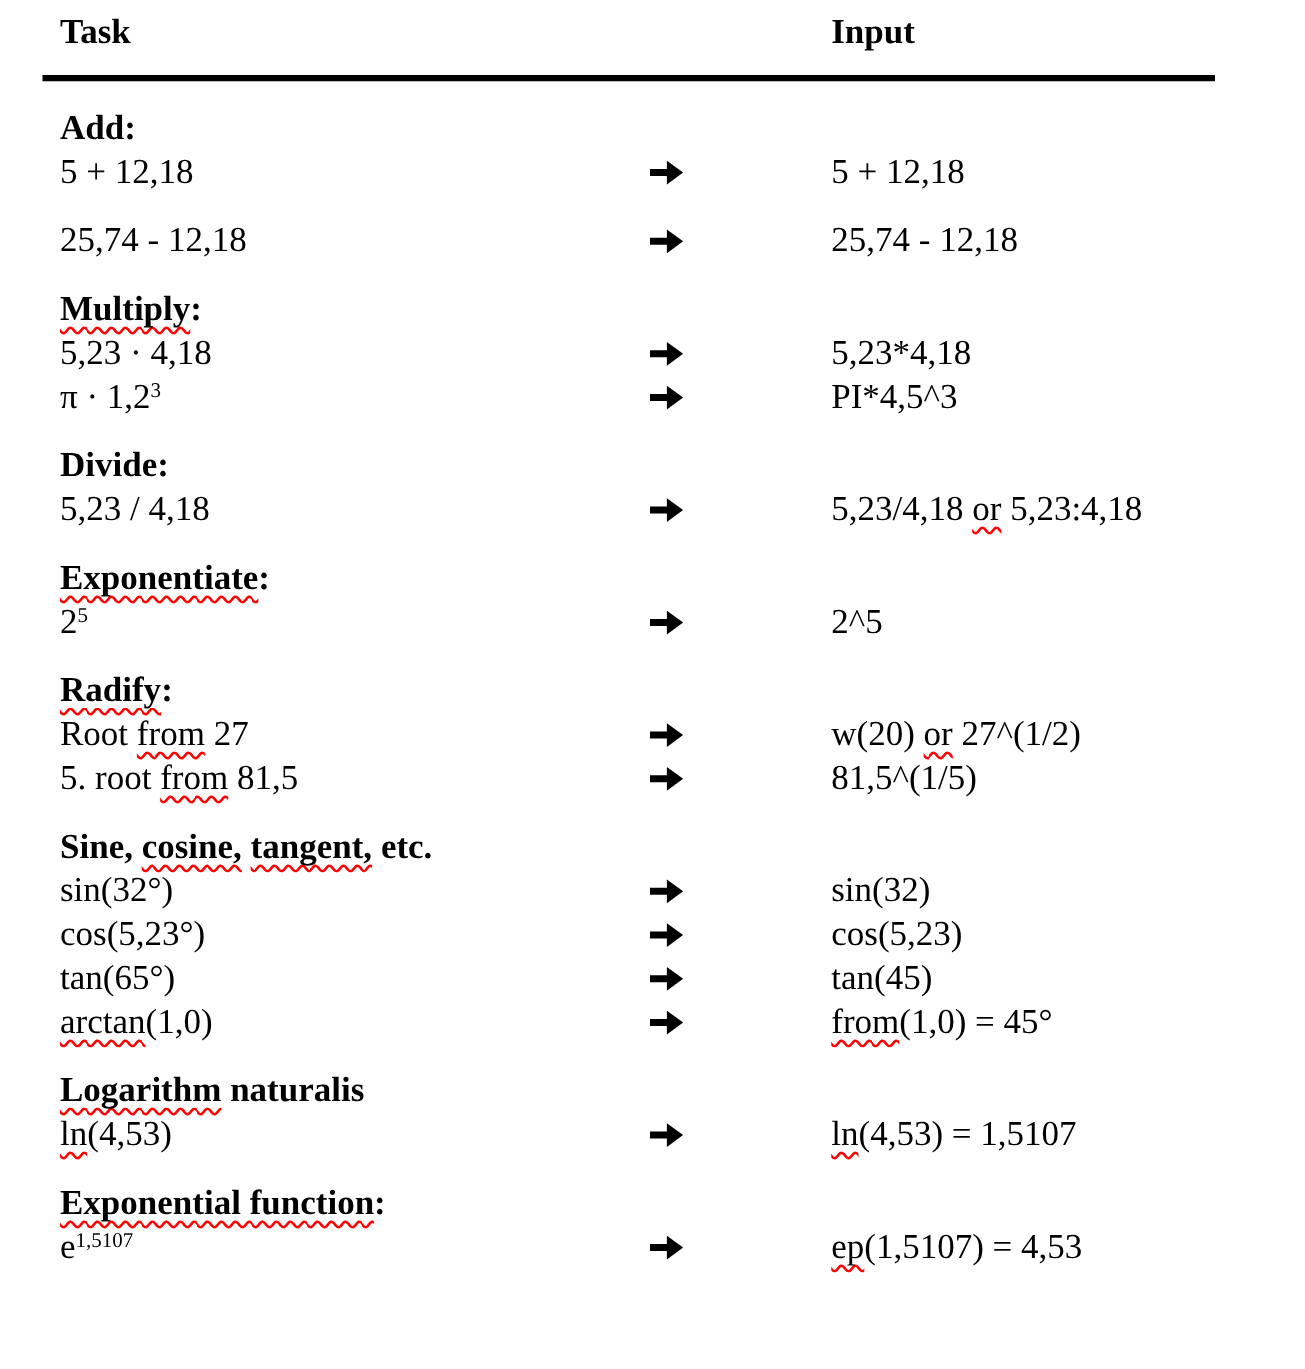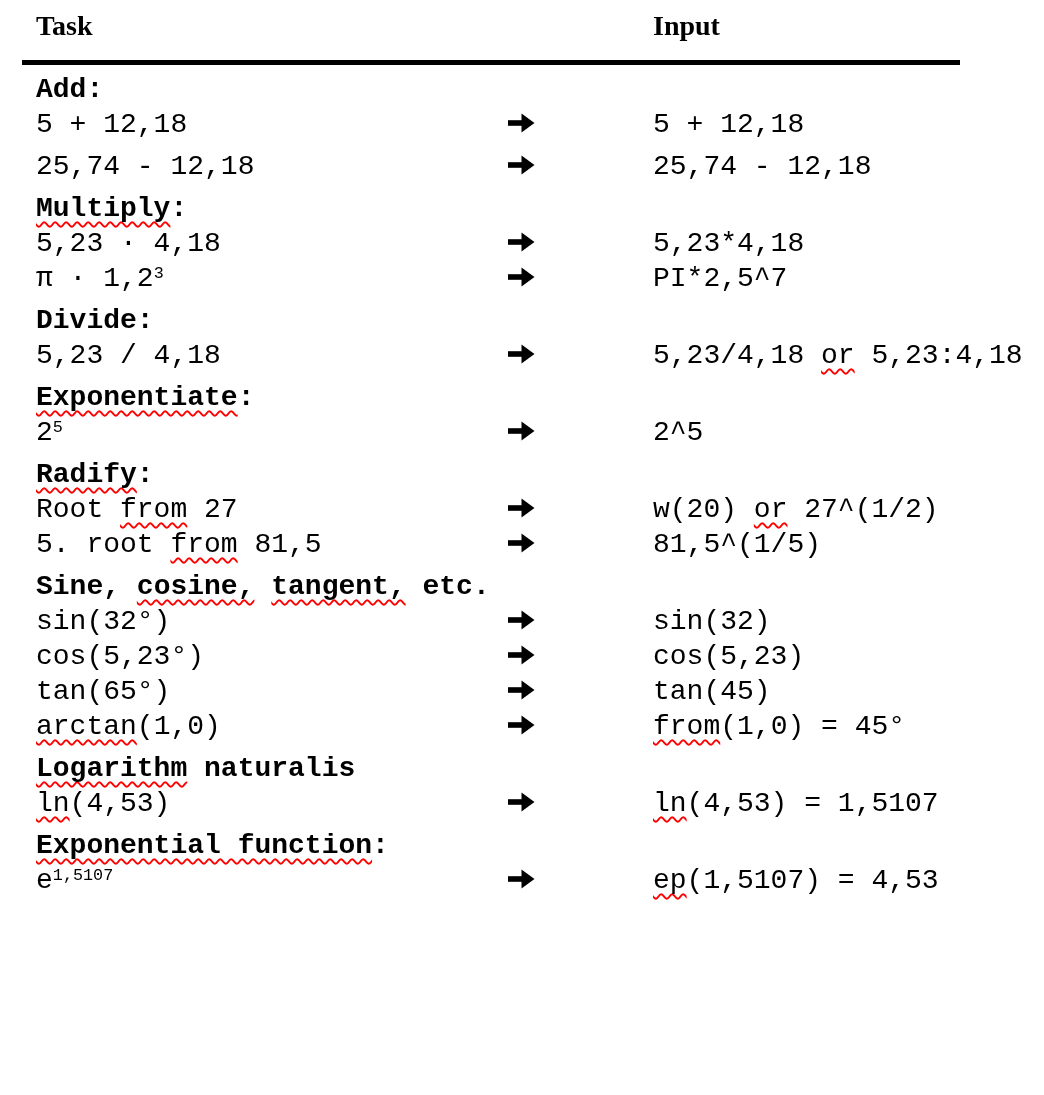--- a/index.html
+++ b/index.html
@@ -1,38 +1,38 @@
 <!DOCTYPE html>
 <html><head>
 <meta charset="utf-8">
 <style>
   html, body { margin: 0; padding: 0; background: #ffffff; }
   .doc {
     position: relative;
     width: 1044px;
     height: 1095px;
     box-sizing: border-box;
-    padding: 8px 0 0 36px;
+    padding: 8px 0 0 48px;
     background: #ffffff;
     color: #000000;
     font-family: "Liberation Serif", "DejaVu Serif", serif;
     font-size: 28px;
     overflow: hidden;
   }
   .header-row { display: flex; line-height: 35px; font-weight: bold; }
   .task-col  { width: 472px; flex: none; }
   .arrow-col { width: 145px; flex: none; }
   .input-col { flex: 1; }
   .rule {
     width: 938px;
     height: 5px;
     background: #000000;
     margin: 17px 0 0 -14px;
   }
-  .section { margin-top: 7px; font-family: Liberation Mono, monospace; }
+  .section { margin-top: 20px; }
   .heading { font-weight: bold; line-height: 35px; }
   .row { display: flex; line-height: 35px; }
   .sq {
     text-decoration-line: underline;
     text-decoration-style: wavy;
     text-decoration-color: #ff0000;
     text-decoration-thickness: 2px;
     text-underline-offset: 5px;
     text-decoration-skip-ink: none;
   }
@@ -85,21 +85,21 @@
                 <polygon points="13.5,0.5 26.5,10 13.5,19.5" fill="#000"></polygon>
               </svg></span></div>
           <div class="input-col"><span>5,23*4,18</span></div>
         </div>
         <div class="row">
           <div class="task-col"><span>π · 1,2</span><span class="sup">3</span></div>
           <div class="arrow-col"><span class="arrow"><svg width="27" height="20" viewBox="0 0 27 20" aria-hidden="true">
                 <rect x="0" y="7.2" width="15" height="5.6" fill="#000"></rect>
                 <polygon points="13.5,0.5 26.5,10 13.5,19.5" fill="#000"></polygon>
               </svg></span></div>
-          <div class="input-col"><span>PI*2,5^7</span></div>
+          <div class="input-col"><span>PI*4,5^3</span></div>
         </div>
       </div>
       <div class="section">
         <div class="heading"><span>Divide:</span></div>
         <div class="row">
           <div class="task-col"><span>5,23 / 4,18</span></div>
           <div class="arrow-col"><span class="arrow"><svg width="27" height="20" viewBox="0 0 27 20" aria-hidden="true">
                 <rect x="0" y="7.2" width="15" height="5.6" fill="#000"></rect>
                 <polygon points="13.5,0.5 26.5,10 13.5,19.5" fill="#000"></polygon>
               </svg></span></div>

